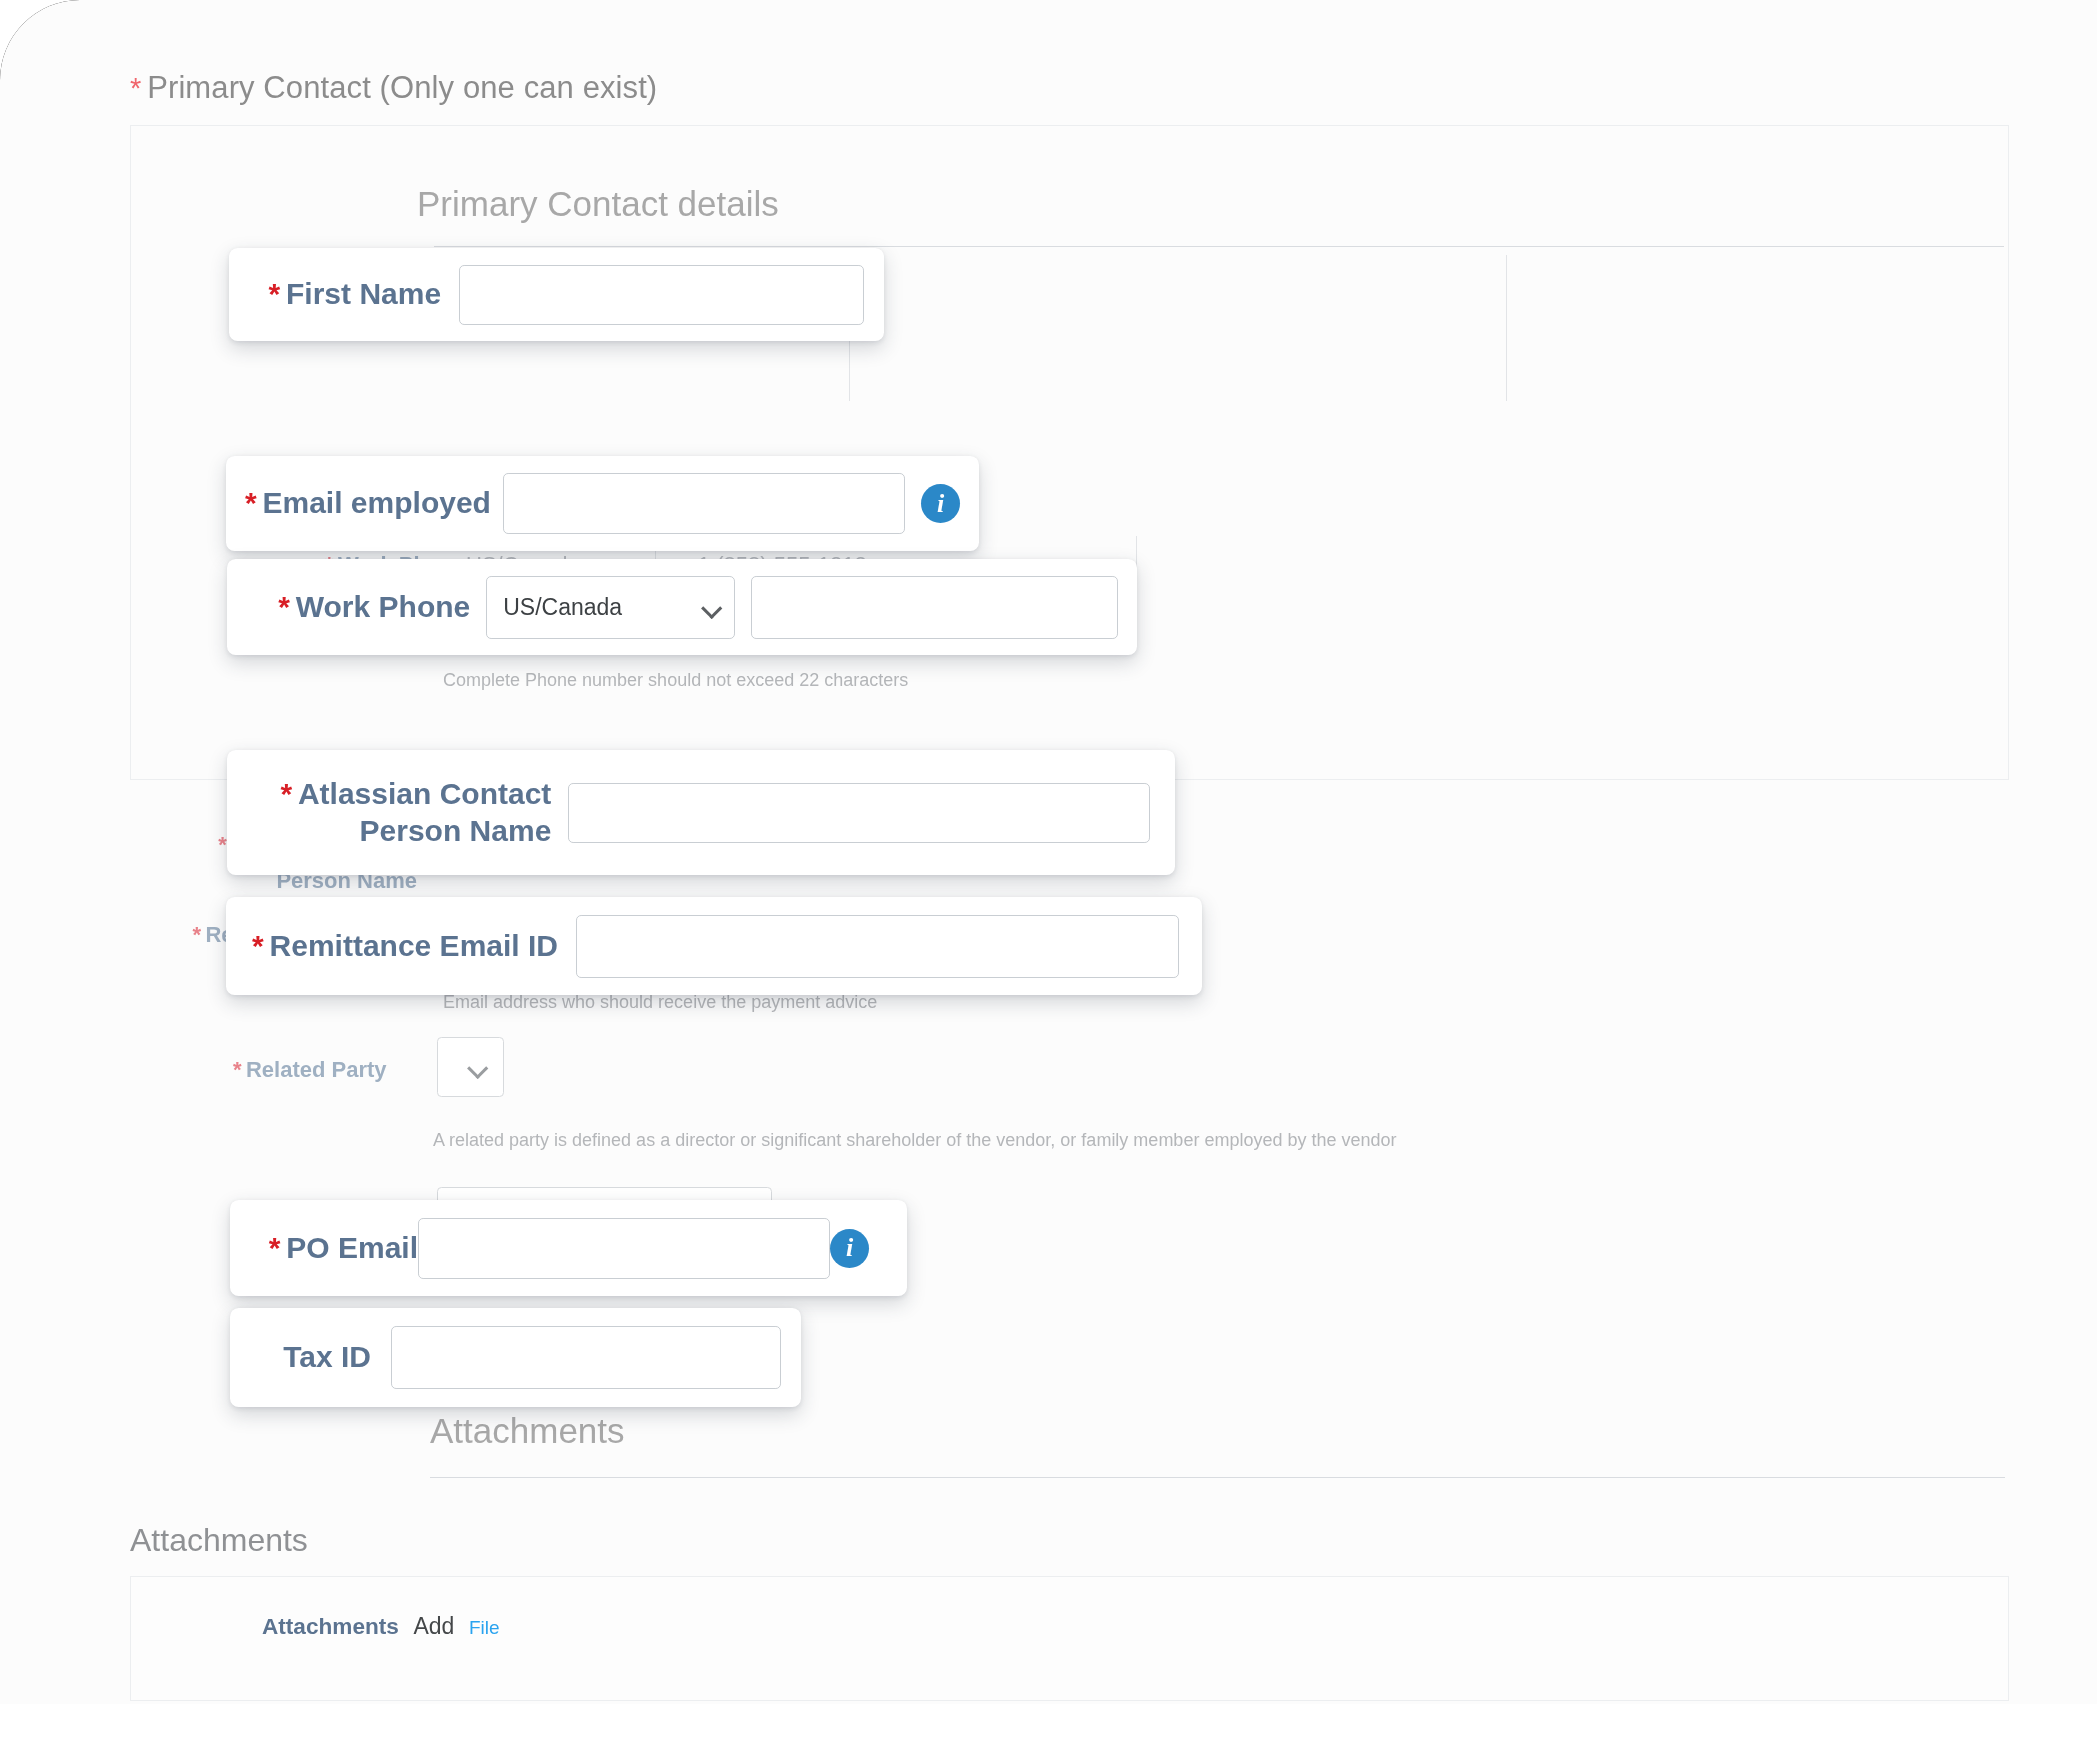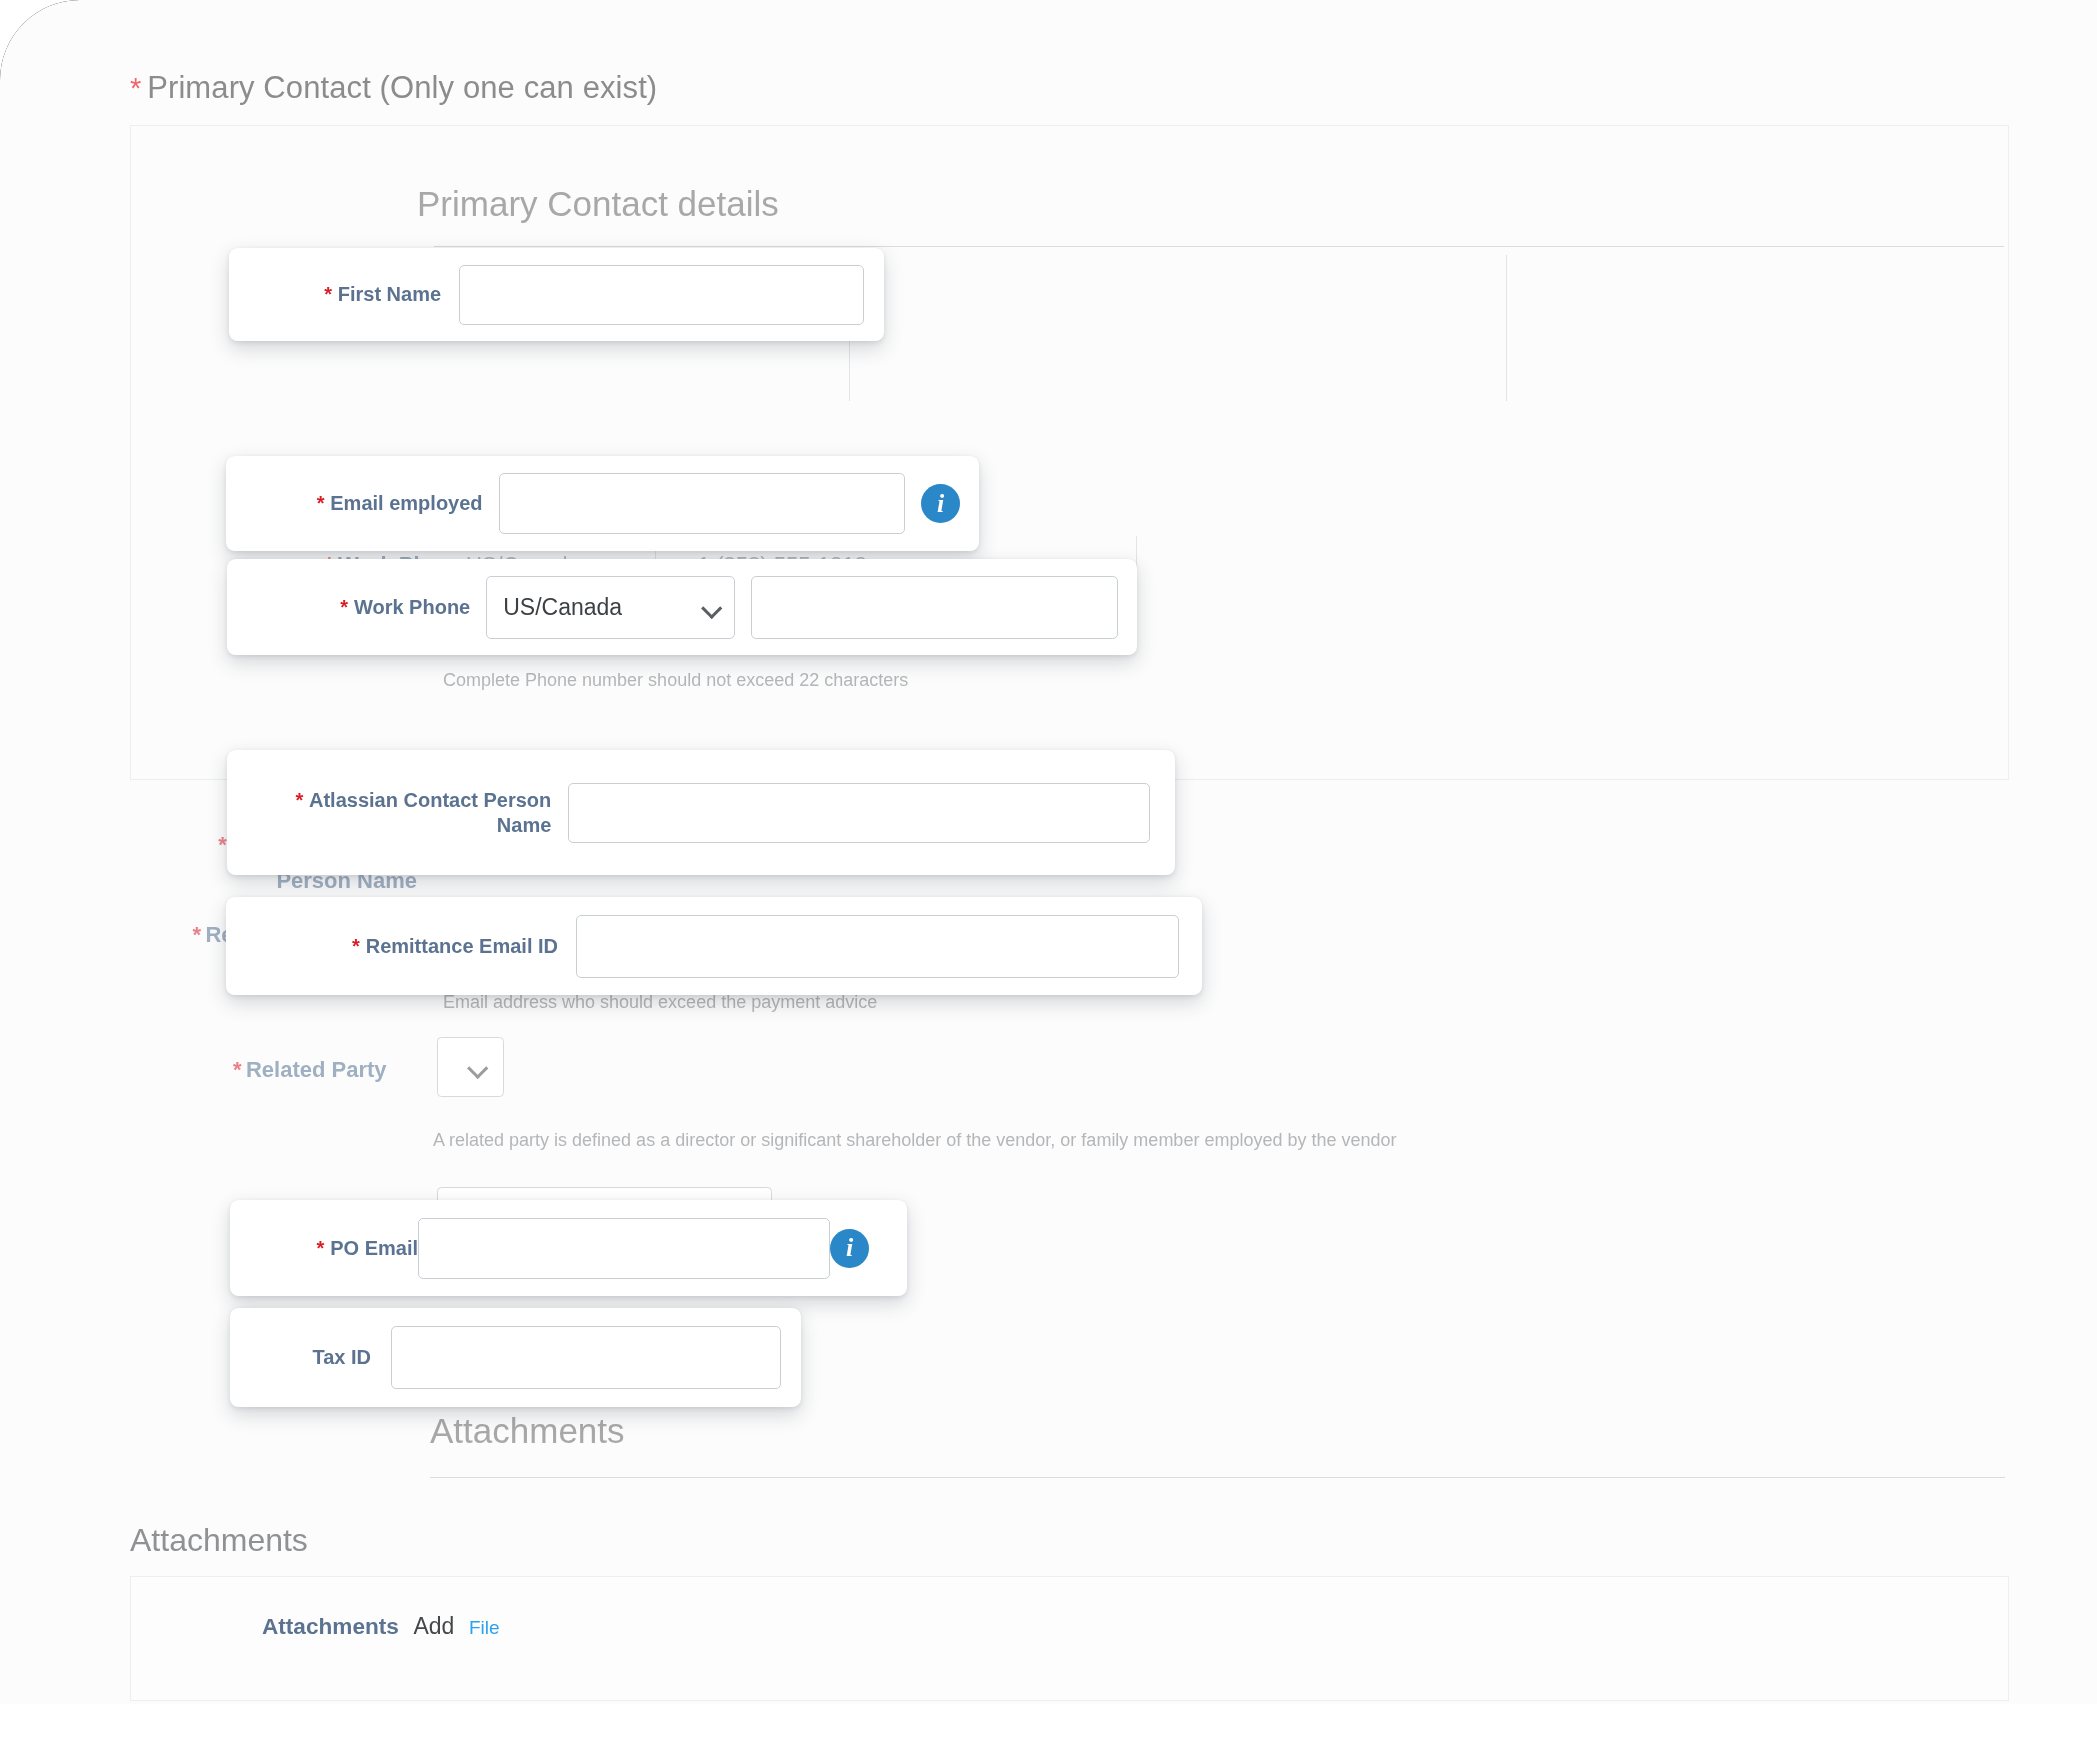--- a/index.html
+++ b/index.html
@@ -108,21 +108,21 @@
   .fcard{
     position:absolute;
     background:#ffffff;
     border-radius:8.7px;
     box-shadow: 0 7.3px 19px rgba(40,50,65,.18), 0 1.5px 4.4px rgba(40,50,65,.10);
     display:flex;
     align-items:center;
     z-index:20;
   }
   .fcard .lbl{
-    font-size:20px;
+    font-size:30px;
     font-weight:700;
     color:#5b7390;
     white-space:nowrap;
     text-align:right;
     line-height:1.22;
   }
   .fcard .lbl.two-line{ white-space:normal; }
   .fcard .lbl .req{
     color:#d81f26;
     font-weight:700;
@@ -255,21 +255,21 @@
     <div class="bg-hint" style="left:443px; top:670px;">Complete Phone number should not exceed 22 characters</div>
 
     <div class="bg-label" style="left:184px; top:832px; width:233px; text-align:right;">
       <span class="req">*</span>Atlassian Contact
     </div>
     <div class="bg-label" style="left:184px; top:868px; width:233px; text-align:right;">Person Name</div>
 
     <div class="bg-label" style="left:146px; top:922px; width:271px; text-align:right;">
       <span class="req">*</span>Remittance Email ID
     </div>
-    <div class="bg-hint" style="left:443px; top:992px;">Email address who should exceed the payment advice</div>
+    <div class="bg-hint" style="left:443px; top:992px;">Email address who should receive the payment advice</div>
 
     <div class="bg-label" style="left:233px; top:1057px; width:184px; text-align:left;">
       <span class="req">*</span>Related Party
     </div>
     <div class="bg-box" style="left:437px; top:1037px; width:67px; height:60px;">
       <div class="chev light" style="position:absolute; right:16px; top:23px;"></div>
     </div>
     <div class="bg-hint" style="left:433px; top:1130px;">A related party is defined as a director or significant shareholder of the vendor, or family member employed by the vendor</div>
 
     <div class="bg-box" style="left:437px; top:1187px; width:335px; height:44px;"></div>

